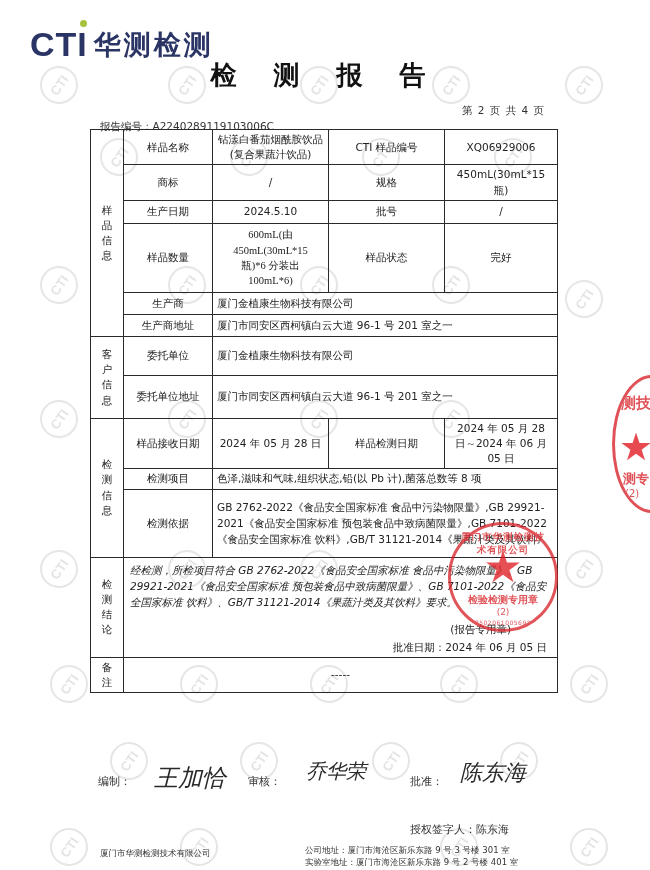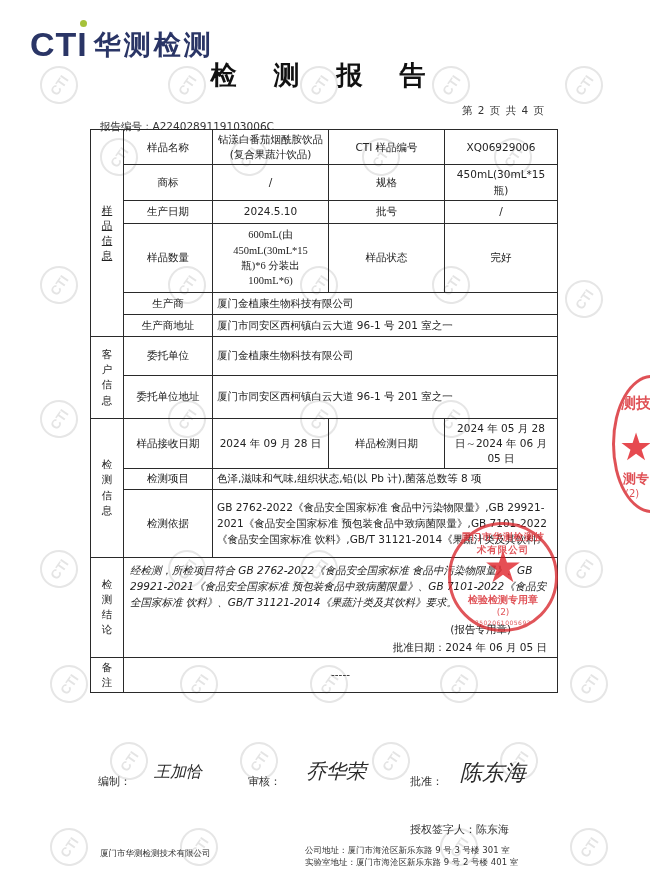--- a/index.html
+++ b/index.html
@@ -44,21 +44,21 @@
 
   .side-stamp { position: absolute; left: 612px; top: 375px; width: 80px; height: 138px; border: 3px solid #d8262c; border-radius: 50% 0 0 50%; border-right: none; z-index: 3; opacity: 0.8; overflow: hidden; }
   .side-stamp .s-top { position: absolute; left: 6px; top: 16px; font-size: 15px; color: #d8262c; font-weight: bold; }
   .side-stamp .s-star { position: absolute; left: 4px; top: 50px; font-size: 38px; color: #e01e25; line-height: 1; }
   .side-stamp .s-mid { position: absolute; left: 8px; top: 92px; font-size: 13px; color: #d8262c; font-weight: bold; }
   .side-stamp .s-bot { position: absolute; left: 10px; top: 110px; font-size: 10px; color: #d8262c; }
 
   
   .sig-row { position: absolute; top: 762px; left: 0; width: 650px; height: 30px; z-index: 2; }
   .sig-label { position: absolute; top: 12px; font-size: 11px; color: #333; }
-  .sig-name { position: absolute; font-family: "DejaVu Serif", serif; font-style: italic; font-size: 16px; color: #2a2a2a; }
+  .sig-name { position: absolute; font-family: "DejaVu Serif", serif; font-style: italic; font-size: 24px; color: #2a2a2a; }
   .authorized { position: absolute; left: 410px; top: 822px; font-size: 11px; color: #333; z-index: 2; }
 
   .footer-company { position: absolute; left: 100px; top: 848px; font-size: 8.5px; color: #333; z-index: 2; }
   .footer-addr { position: absolute; left: 305px; top: 844px; font-size: 8.5px; color: #333; line-height: 1.45; z-index: 2; }
 </style>
 </head>
 <body>
 
 <div class="watermarks">
   <div class="wm" style="left:40px;top:66px">CTI</div>
@@ -112,21 +112,21 @@
   <colgroup>
     <col style="width:33px">
     <col style="width:89px">
     <col style="width:116px">
     <col style="width:116px">
     <col style="width:113px">
   </colgroup>
   <tbody>
     <tr style="height:34px">
       <td class="sec" rowspan="6">
-          <div style="width:12px;margin:4px auto;text-decoration:underline;">样品信息</div>
+          <div style="width:12px;margin:4px auto;">样品信息</div>
         </td>
       <td class="lbl">样品名称</td>
       <td class="val-c">钻漾白番茄烟酰胺饮品(复合果蔬汁饮品)</td>
       <td class="lbl">CTI 样品编号</td>
       <td class="val-c">XQ06929006</td>
     </tr>
     <tr style="height:22px">
       <td class="lbl">商标</td>
       <td class="val-c">/</td>
       <td class="lbl">规格</td>
@@ -163,21 +163,21 @@
     <tr style="height:36px">
       <td class="lbl">委托单位地址</td>
       <td class="val-l" colspan="3">厦门市同安区西柯镇白云大道 96-1 号 201 室之一</td>
     </tr>
 
     <tr style="height:35px">
       <td class="sec" rowspan="3">
           <div style="width:12px;margin:0 auto;">检测信息</div>
         </td>
       <td class="lbl">样品接收日期</td>
-      <td class="val-c">2024 年 09 月 28 日</td>
+      <td class="val-c">2024 年 05 月 28 日</td>
       <td class="lbl">样品检测日期</td>
       <td class="val-c" style="padding:2px 6px;">2024 年 05 月 28 日～2024 年 06 月 05 日</td>
     </tr>
     <tr style="height:20px">
       <td class="lbl">检测项目</td>
       <td class="val-l" colspan="3">色泽,滋味和气味,组织状态,铅(以 Pb 计),菌落总数等 8 项</td>
     </tr>
     <tr style="height:68px">
       <td class="lbl">检测依据</td>
       <td class="val-l" colspan="3" style="line-height:1.55;">GB 2762-2022《食品安全国家标准 食品中污染物限量》,GB 29921-2021《食品安全国家标准 预包装食品中致病菌限量》,GB 7101-2022《食品安全国家标准 饮料》,GB/T 31121-2014《果蔬汁类及其饮料》</td>

